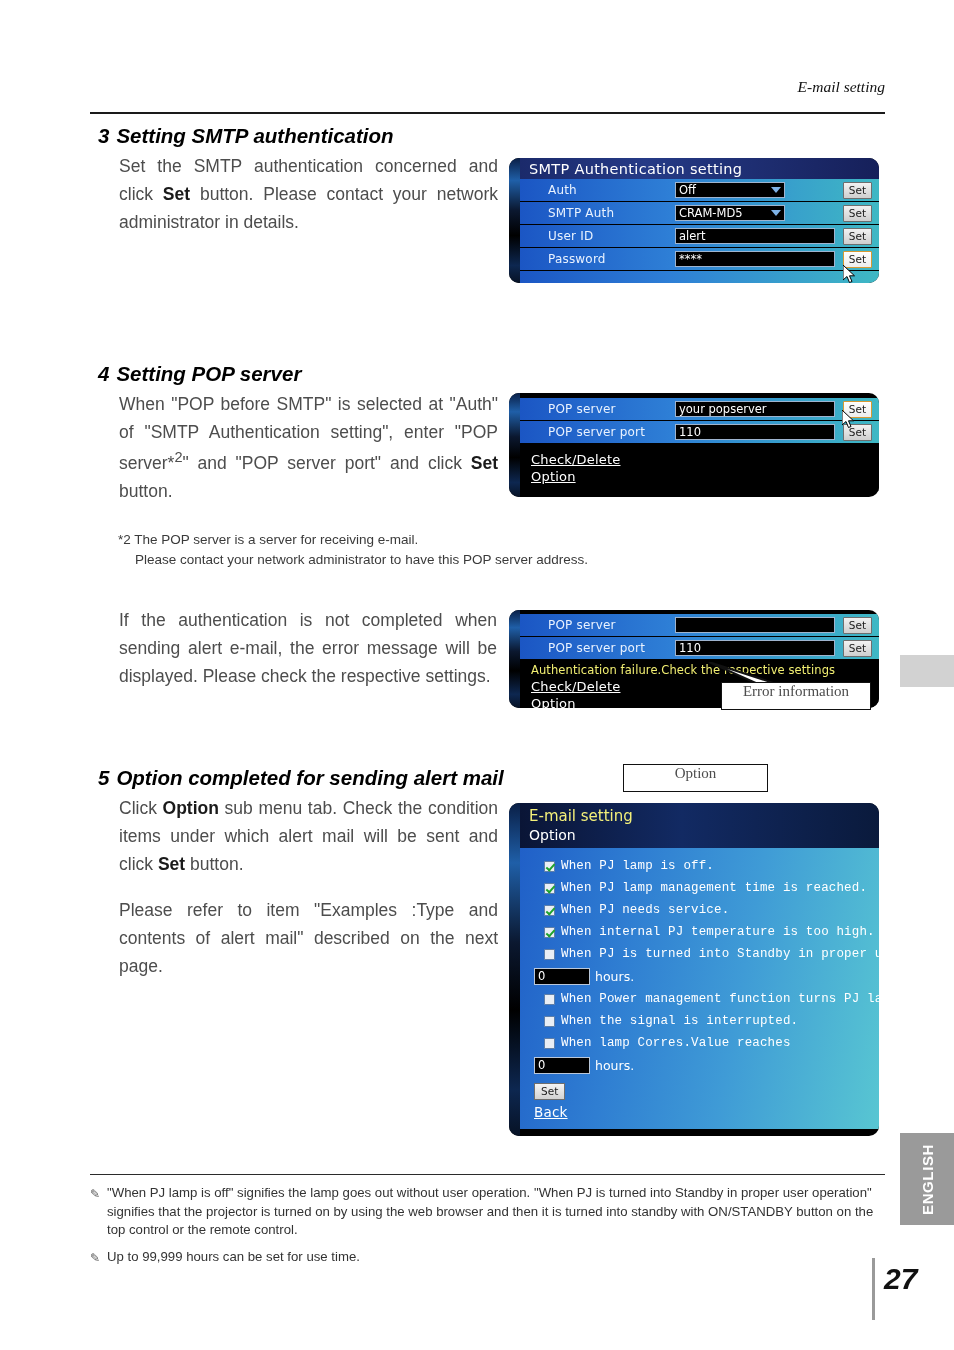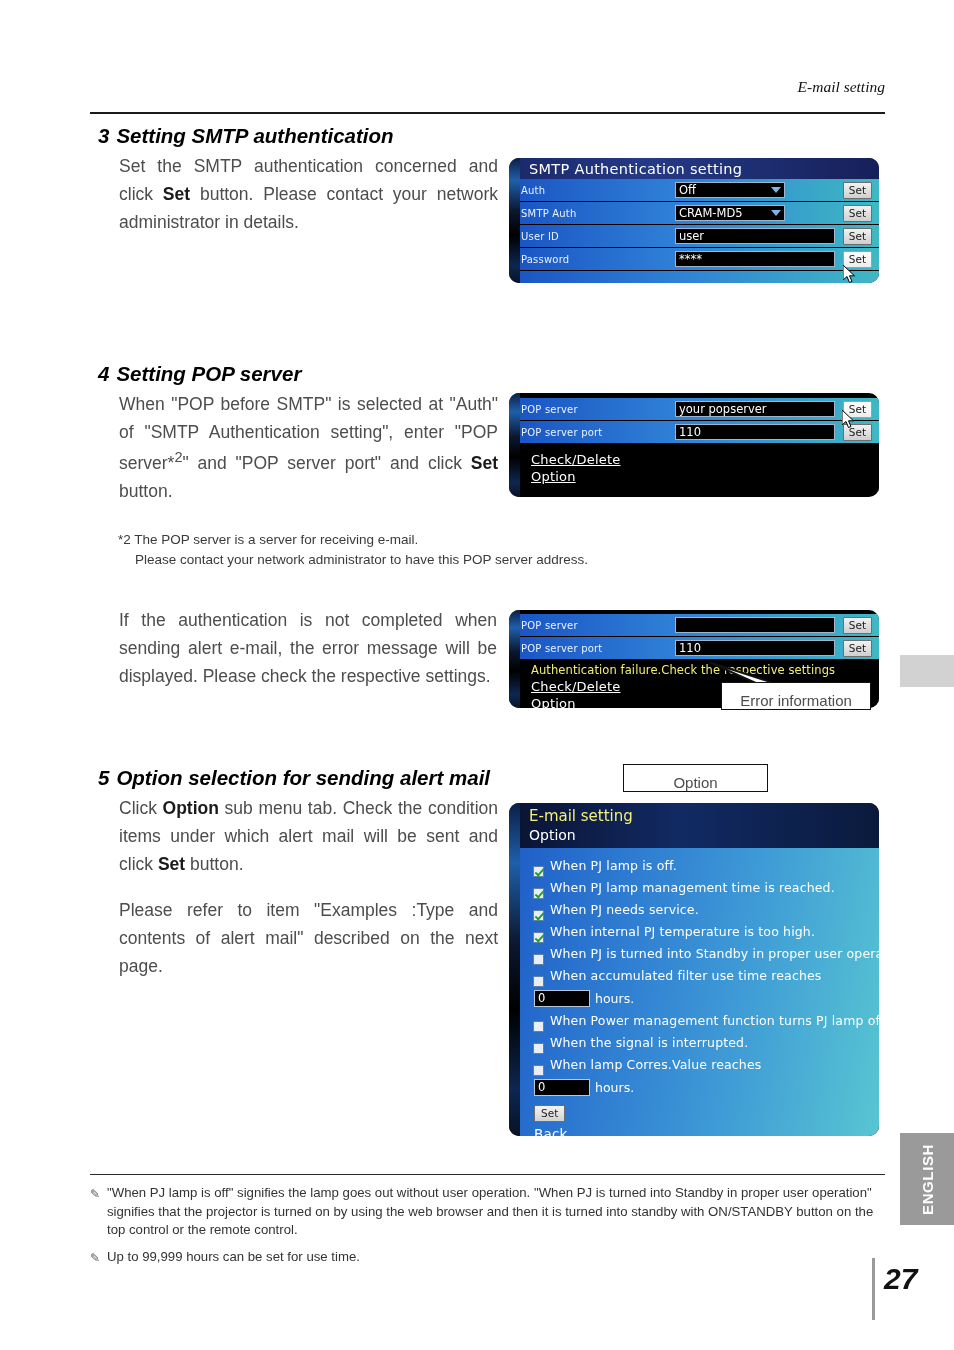--- a/index.html
+++ b/index.html
@@ -150,22 +150,22 @@
   .row {
     display: flex;
     align-items: center;
     height: 23px;
     background: linear-gradient(90deg,#1b56c4 0%,#2e7fd6 42%,#3fb8c4 100%);
     border-bottom: 1.5px solid #000;
     position: relative;
   }
   .row .lbl {
     color: #e9f2ff;
-    font-size: 10px;
-    padding-left: 1px;
+    font-size: 12px;
+    padding-left: 28px;
     width: 155px;
     flex: 0 0 155px;
     letter-spacing: 0.2px;
     white-space: nowrap;
   }
   .fld {
     background: #000;
     border: 1.5px solid #9fb4cf;
     height: 16px;
     color: #ffffff;
@@ -226,39 +226,40 @@
     width: 13px; height: 19px;
     pointer-events: none;
   }
 
   
   .callout {
     position: absolute;
     background: #ffffff;
     border: 1.7px solid #111;
     color: #4d4d4d;
-    font-family: Liberation Sans, sans-serif;
+    font-family: Liberation Serif, serif;
     font-size: 15px;
-    display: flex; align-items: flex-end; justify-content: center;
+    display: flex; align-items: flex-start; justify-content: center;
   }
 
   
   .optbody {
     background: linear-gradient(100deg,#2060c8 0%,#2f7ed2 30%,#3f9bd6 60%,#58c6d2 100%);
     padding: 7px 0 8px 0;
     position: relative;
   }
   .optrow {
-    display: flex; align-items: flex-end;
+    display: flex; align-items: center;
     color: #ffffff;
     font-size: 12.5px;
     line-height: 22px;
-    padding-left: 13px;
+    padding-left: 24px;
     letter-spacing: 0.15px;
     white-space: nowrap;
+    font-family: Liberation Mono, monospace;
   }
   .cb {
     width: 11px; height: 11px;
     flex: 0 0 11px;
     margin-right: 6px;
     border: 1px solid #5f7fa8;
     background: #e9eef5;
     position: relative;
     border-radius: 1px;
   }
@@ -346,21 +347,21 @@
       <div class="fld sel">
         <span>CRAM-MD5</span>
         <span class="caret"></span>
       </div>
       <div style="flex:1"></div>
       <div class="setbtn">Set</div>
     </div>
 
     <div class="row">
       <div class="lbl">User ID</div>
-      <div class="fld txt">user</div>
+      <div class="fld txt">alert</div>
       <div class="setbtn">Set</div>
     </div>
 
     <div class="row">
       <div class="lbl">Password</div>
       <div class="fld txt">****</div>
       <div class="setbtn hot">Set</div>
     </div>
 
     <div class="row" style="height:14px"></div>
@@ -438,21 +439,21 @@
   <svg style="position:absolute; left:190px; top:52px; width:110px; height:46px;" viewBox="0 0 110 46">
     <polygon points="108,44 10,0 96,28" fill="#ffffff" stroke="#111" stroke-width="2"></polygon>
   </svg>
 </div>
 <div class="callout" style="left:721px; top:682px; width:150px; height:28px;">
   <span>Error information</span>
 </div>
 
 <div class="step" style="left:98px; top:766px; width:400px;">
   <div class="step-head">
-    <span class="num">5</span><span>Option selection for sending alert mail</span>
+    <span class="num">5</span><span>Option completed for sending alert mail</span>
   </div>
   <div class="step-body" style="padding-left:21px;">
     <p>Click <b>Option</b> sub menu tab. Check the condition items under which alert mail will be sent and click <b>Set</b> button.</p>
     <p>Please refer to item "Examples :Type and contents of alert mail" described on the next page.</p>
   </div>
 </div>
 
 <div class="callout" style="left:623px; top:764px; width:145px; height:28px;">
   <span>Option</span>
 </div>
@@ -479,24 +480,20 @@
         <span>When PJ needs service.</span>
       </div>
       <div class="optrow">
         <span class="cb on"></span>
         <span>When internal PJ temperature is too high.</span>
       </div>
       <div class="optrow">
         <span class="cb"></span>
         <span>When PJ is turned into Standby in proper user operation.</span>
       </div>
-      <div class="optrow">
-        <span class="cb"></span>
-        <span>When accumulated filter use time reaches</span>
-      </div>
 
       <div class="hoursrow">
         <span class="hrsfield">0</span>
         <span class="hourslabel">hours.</span>
       </div>
 
       <div class="optrow">
         <span class="cb"></span>
         <span>When Power management function turns PJ lamp off.</span>
       </div>

